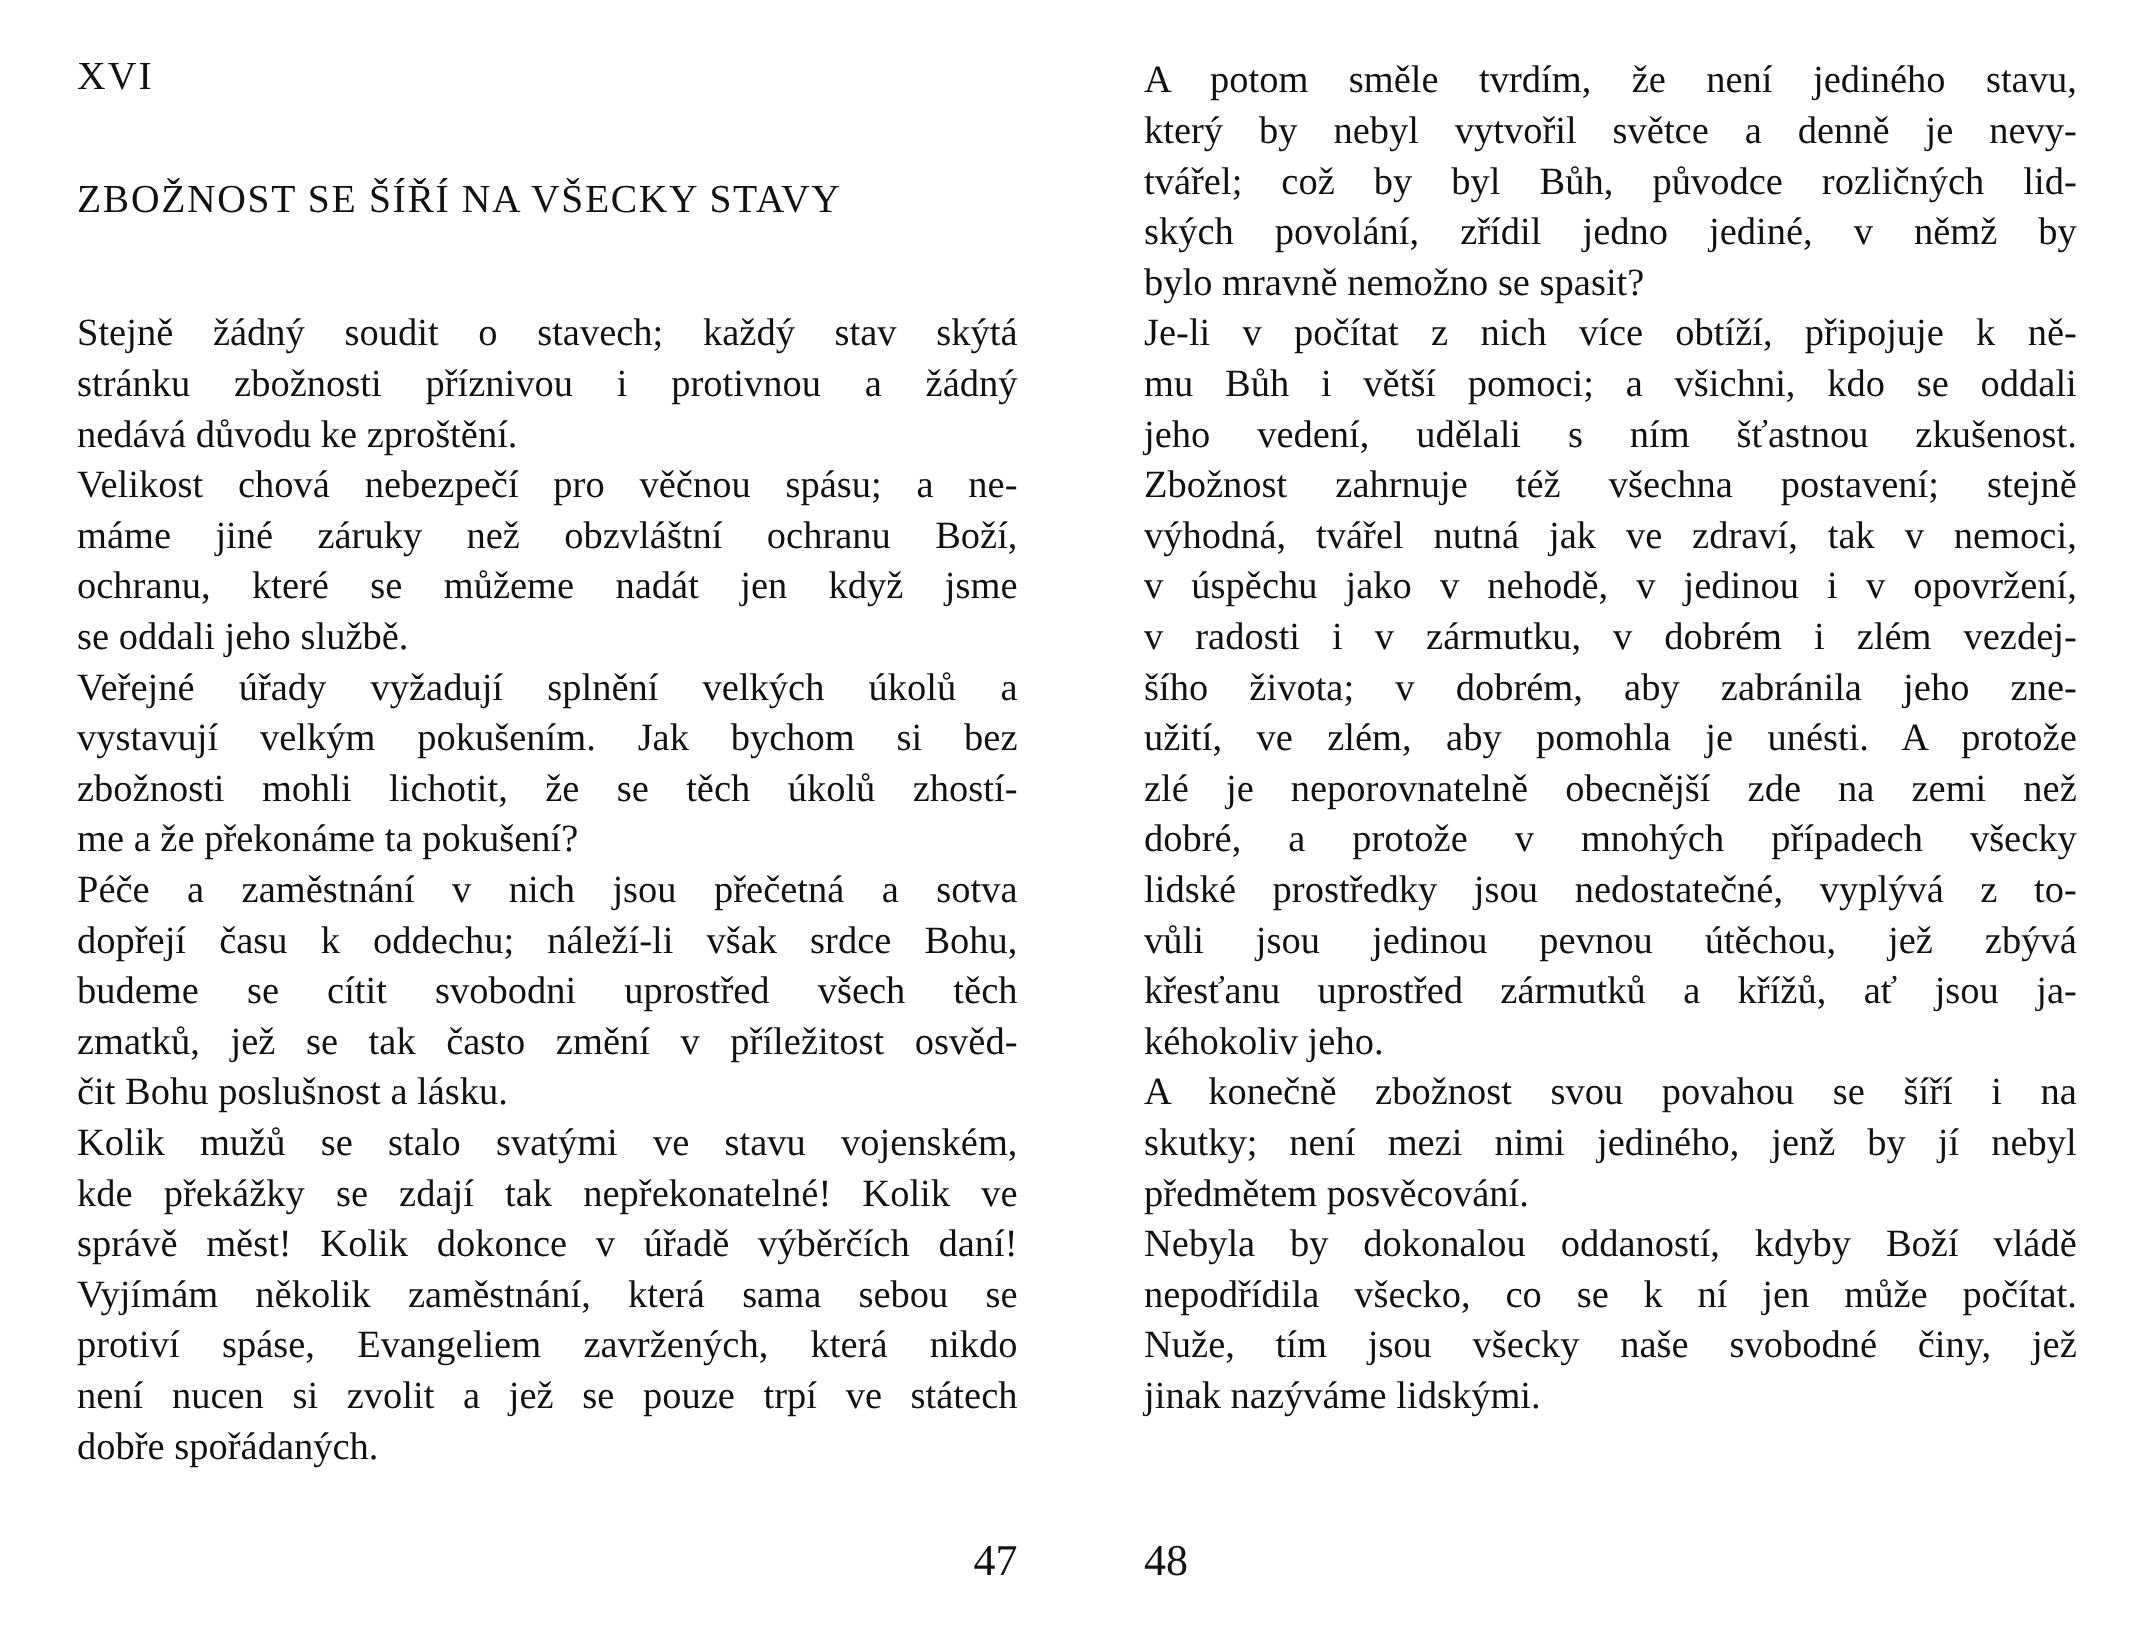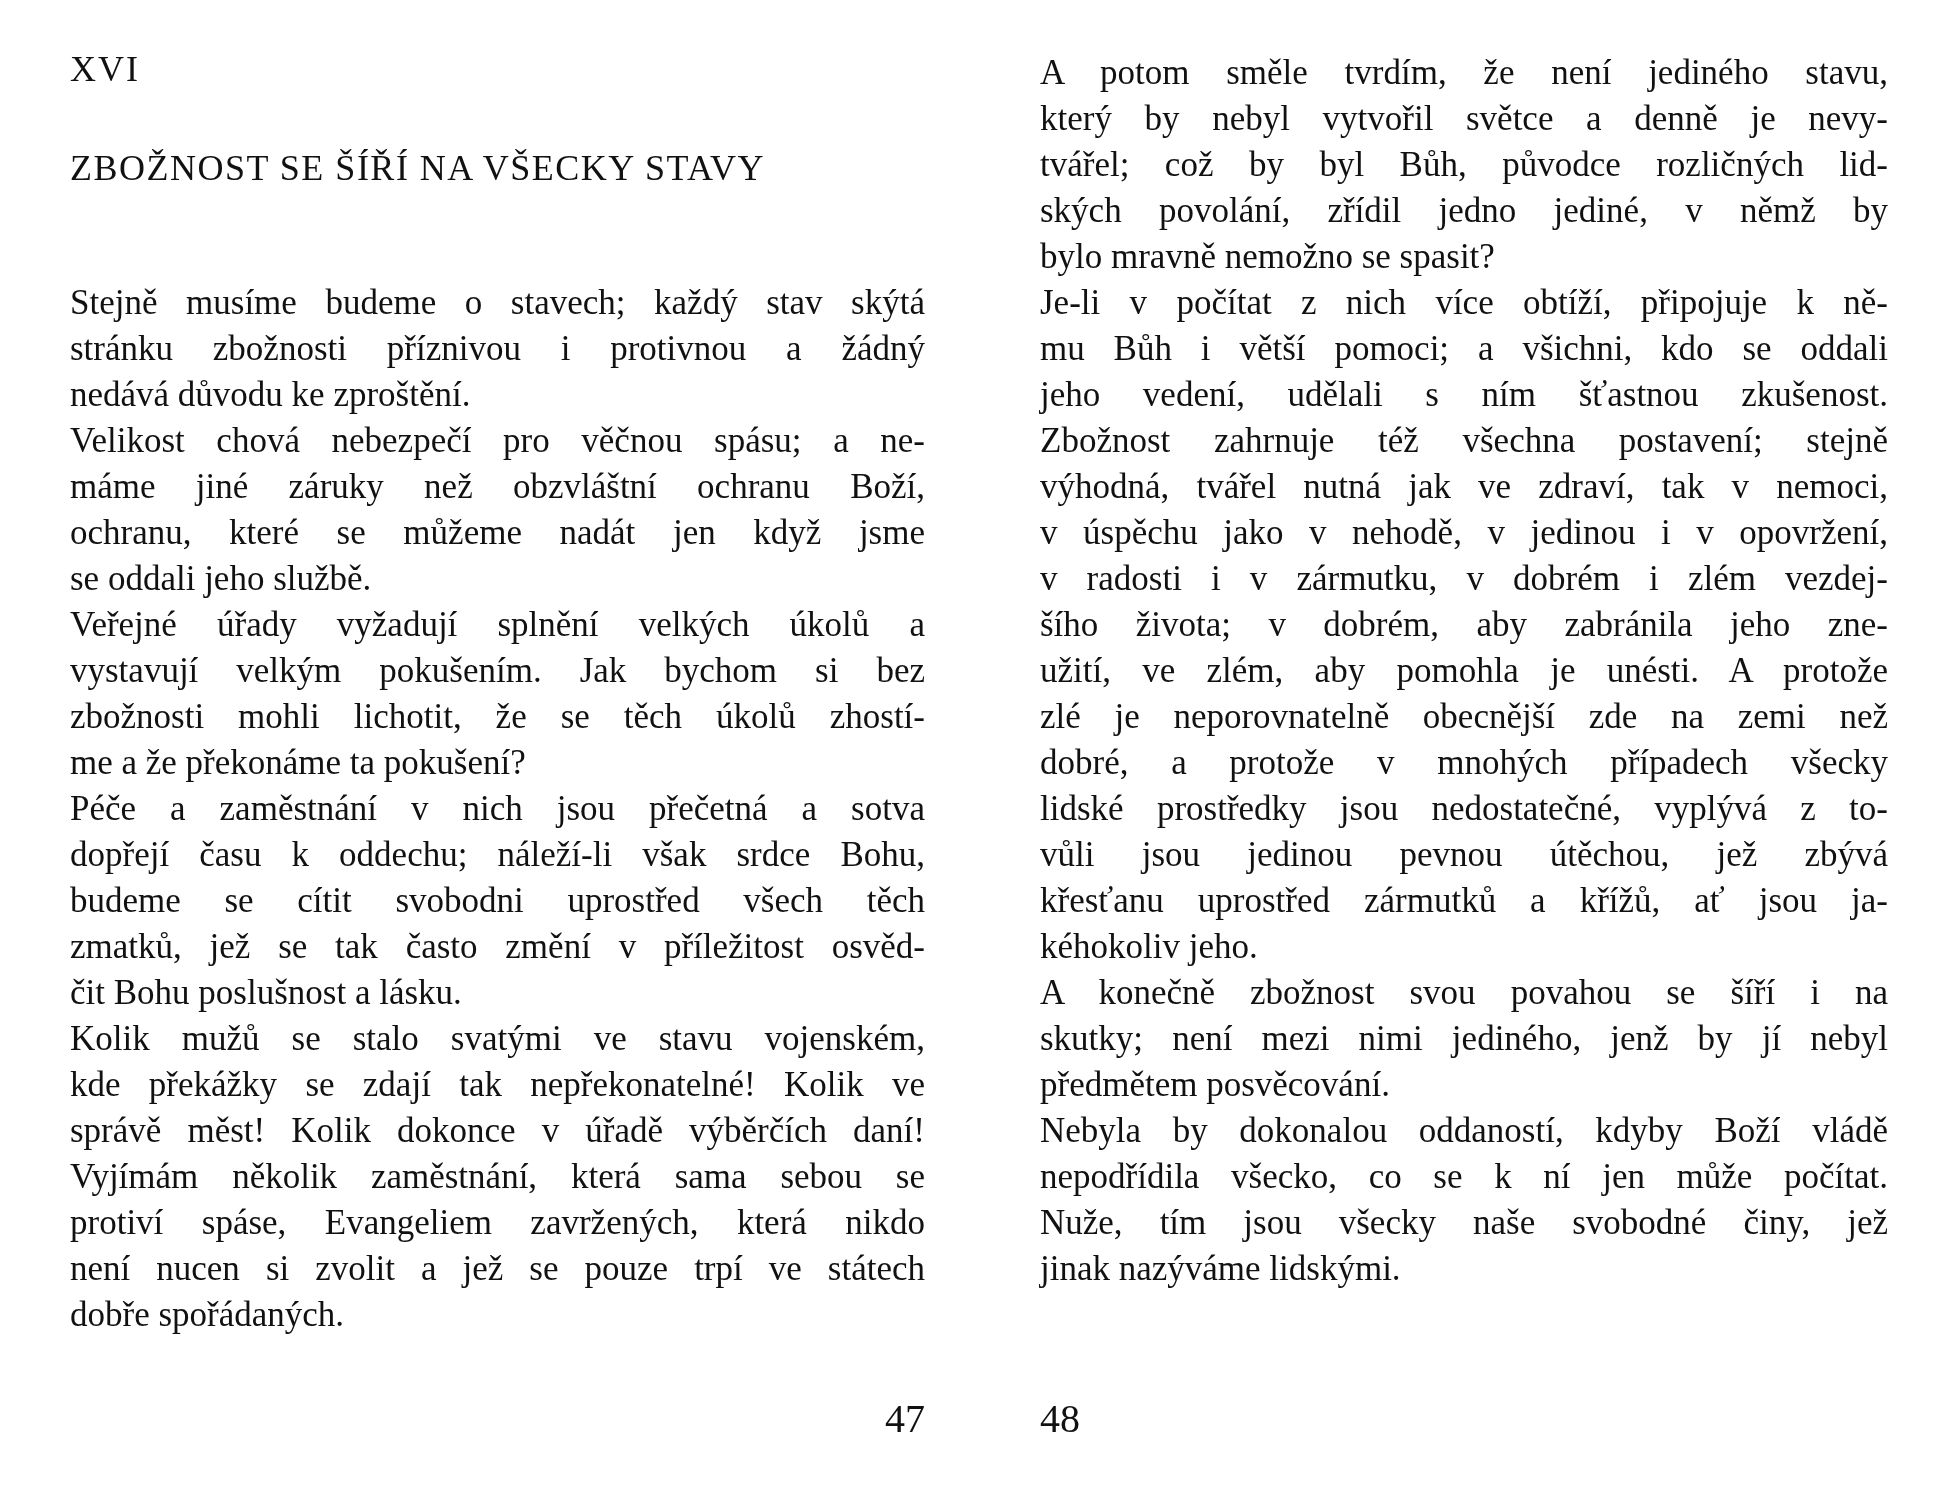--- a/index.html
+++ b/index.html
@@ -2,38 +2,38 @@
 <html><head>
   <meta charset="utf-8">
   <style>
     html, body { margin: 0; padding: 0; background: #ffffff; }
     body { width: 1938px; height: 1500px; position: relative; overflow: hidden; color: #111111;
       font-family: "Liberation Serif", "DejaVu Serif", serif; }
     .page { position: absolute; top: 0; height: 1500px; }
     .page-left { left: 70px; width: 855px; }
     .page-right { left: 1040px; width: 848px; }
     .chapter-num { position: absolute; top: 48px; left: 0; font-size: 36px; letter-spacing: 2px; }
-    .chapter-title { position: absolute; top: 147px; left: 0; font-size: 36px; letter-spacing: 1.5px; white-space: nowrap; }
+    .chapter-title { position: absolute; top: 160px; left: 0; font-size: 36px; letter-spacing: 1.5px; white-space: nowrap; }
     .text-block { position: absolute; left: 0; width: 100%; }
     .page-left .text-block { top: 280px; }
     .page-right .text-block { top: 50px; }
     .line { font-size: 35px; line-height: 46px; height: 46px; white-space: nowrap; text-align: justify; text-align-last: justify; }
     .line.last { text-align-last: left; }
     .page-number { position: absolute; top: 1395px; font-size: 40px; text-align: right; }
     .page-left .page-number { right: 0; }
     .page-right .page-number { left: 0; }
   </style>
 </head>
 <body>
 
 <div class="page page-left">
   <div class="chapter-num">XVI</div>
   <div class="chapter-title">ZBOŽNOST SE ŠÍŘÍ NA VŠECKY STAVY</div>
   <div class="text-block" id="left-text">
-      <div class="line">Stejně musíme budeme o stavech; každý stav skýtá</div>
+      <div class="line">Stejně žádný soudit o stavech; každý stav skýtá</div>
       <div class="line">stránku zbožnosti příznivou i protivnou a žádný</div>
       <div class="line last">nedává důvodu ke zproštění.</div>
       <div class="line">Velikost chová nebezpečí pro věčnou spásu; a ne-</div>
       <div class="line">máme jiné záruky než obzvláštní ochranu Boží,</div>
       <div class="line">ochranu, které se můžeme nadát jen když jsme</div>
       <div class="line last">se oddali jeho službě.</div>
       <div class="line">Veřejné úřady vyžadují splnění velkých úkolů a</div>
       <div class="line">vystavují velkým pokušením. Jak bychom si bez</div>
       <div class="line">zbožnosti mohli lichotit, že se těch úkolů zhostí-</div>
       <div class="line last">me a že překonáme ta pokušení?</div>

